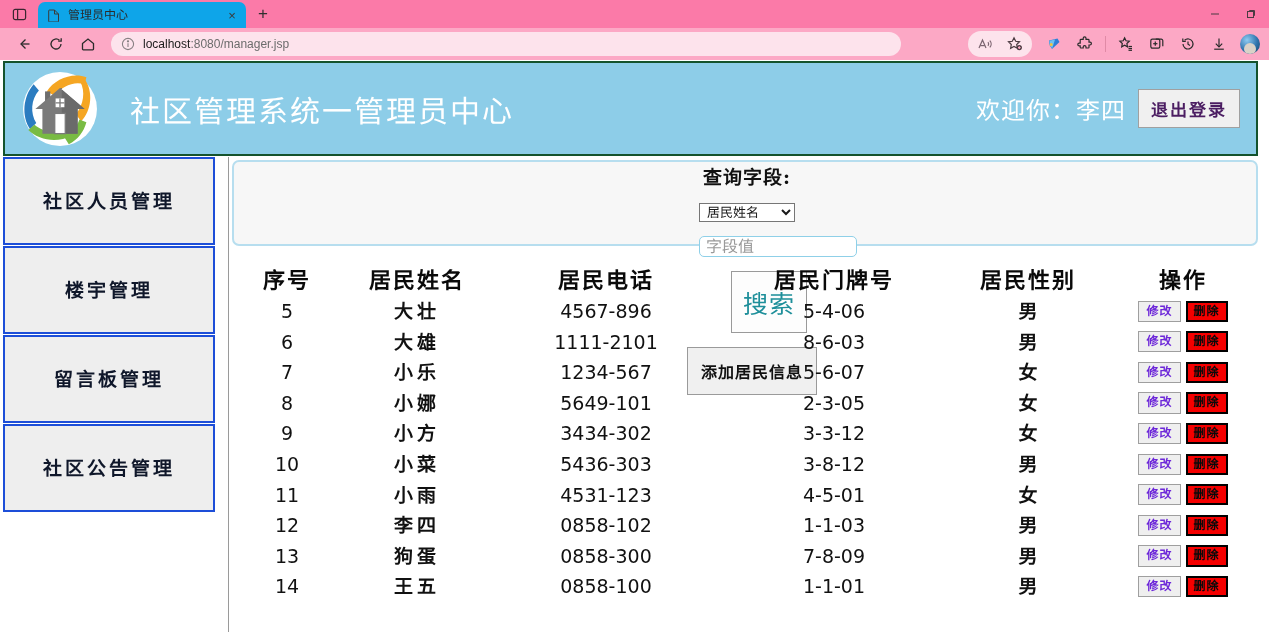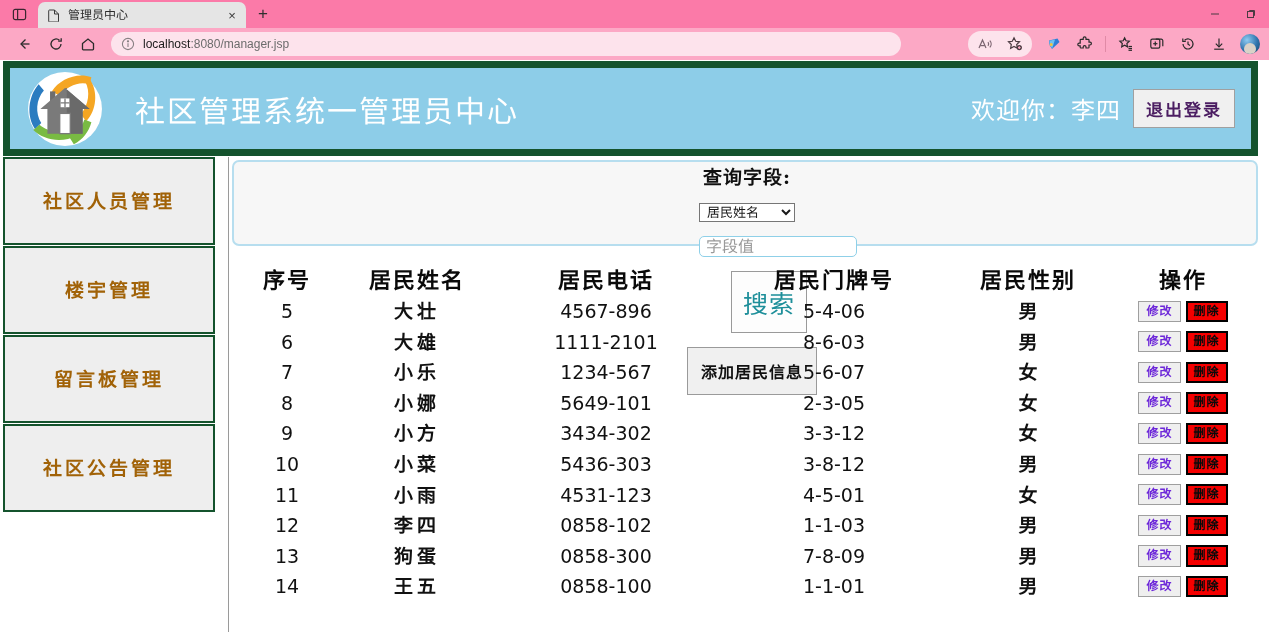--- a/index.html
+++ b/index.html
@@ -20,21 +20,21 @@
   }
   .tab-sidebar-btn {
     width: 38px; height: 28px;
     display: flex; align-items: center; justify-content: center;
     flex: none;
   }
   .tab-sidebar-btn svg { width: 15px; height: 15px; }
 
   .tab {
     height: 26px; min-width: 208px; max-width: 208px;
-    background: #e5e5e5;
+    background: #0ea5e9;
     border-radius: 7px 7px 0 0;
     display: flex; align-items: center;
     padding: 0 6px 0 9px; gap: 7px;
     position: relative;
   }
   .tab-favicon { width: 14px; height: 14px; flex: none; display:flex; align-items:center; justify-content:center;}
   .tab-favicon svg { width: 12px; height: 13px; }
   .tab-title {
     font-size: 12px; color: #2b2b2b; flex: 1;
     white-space: nowrap; overflow: hidden; text-overflow: ellipsis;
@@ -104,21 +104,21 @@
   
   #page {
     position: absolute; top: 60px; left: 0;
     width: 1269px; height: 572px; background: #ffffff;
   }
 
   .site-header {
     position: absolute; left: 3px; top: 1px;
     width: 1255px; height: 95px;
     background: #8dcde8;
-    border: 7px solid #14532d;
+    border: 2px solid #14532d;
     display: flex; align-items: center;
   }
   .logo {
     width: 88px; height: 88px; margin-left: 11px;
     position: relative; flex: none;
   }
   .site-title {
     color: #ffffff; font-size: 30px; margin-left: 26px;
     letter-spacing: 2px;
     font-family: "DejaVu Sans", "Liberation Sans", sans-serif;
@@ -134,22 +134,22 @@
     font-family: "DejaVu Serif", "Liberation Serif", serif;
     letter-spacing: 2px; font-weight: bold;
   }
 
   .sidebar {
     position: absolute; left: 3px; top: 97px;
     width: 212px;
   }
   .side-btn {
     display: block; width: 212px; height: 88px;
-    background: #eeeeee; border: 2px solid #14532d;
-    color: #a16207; font-size: 19px; font-weight: bold;
+    background: #eeeeee; border: 2px solid #1d4ed8;
+    color: #0f172a; font-size: 19px; font-weight: bold;
     letter-spacing: 3px;
     font-family: "DejaVu Serif", "Liberation Serif", serif;
     text-align: center; line-height: 84px;
     margin-bottom: 1px; overflow: hidden;
   }
 
   .divider-v {
     position: absolute; left: 228px; top: 97px;
     width: 1px; height: 475px; background: #9a9a9a;
   }

